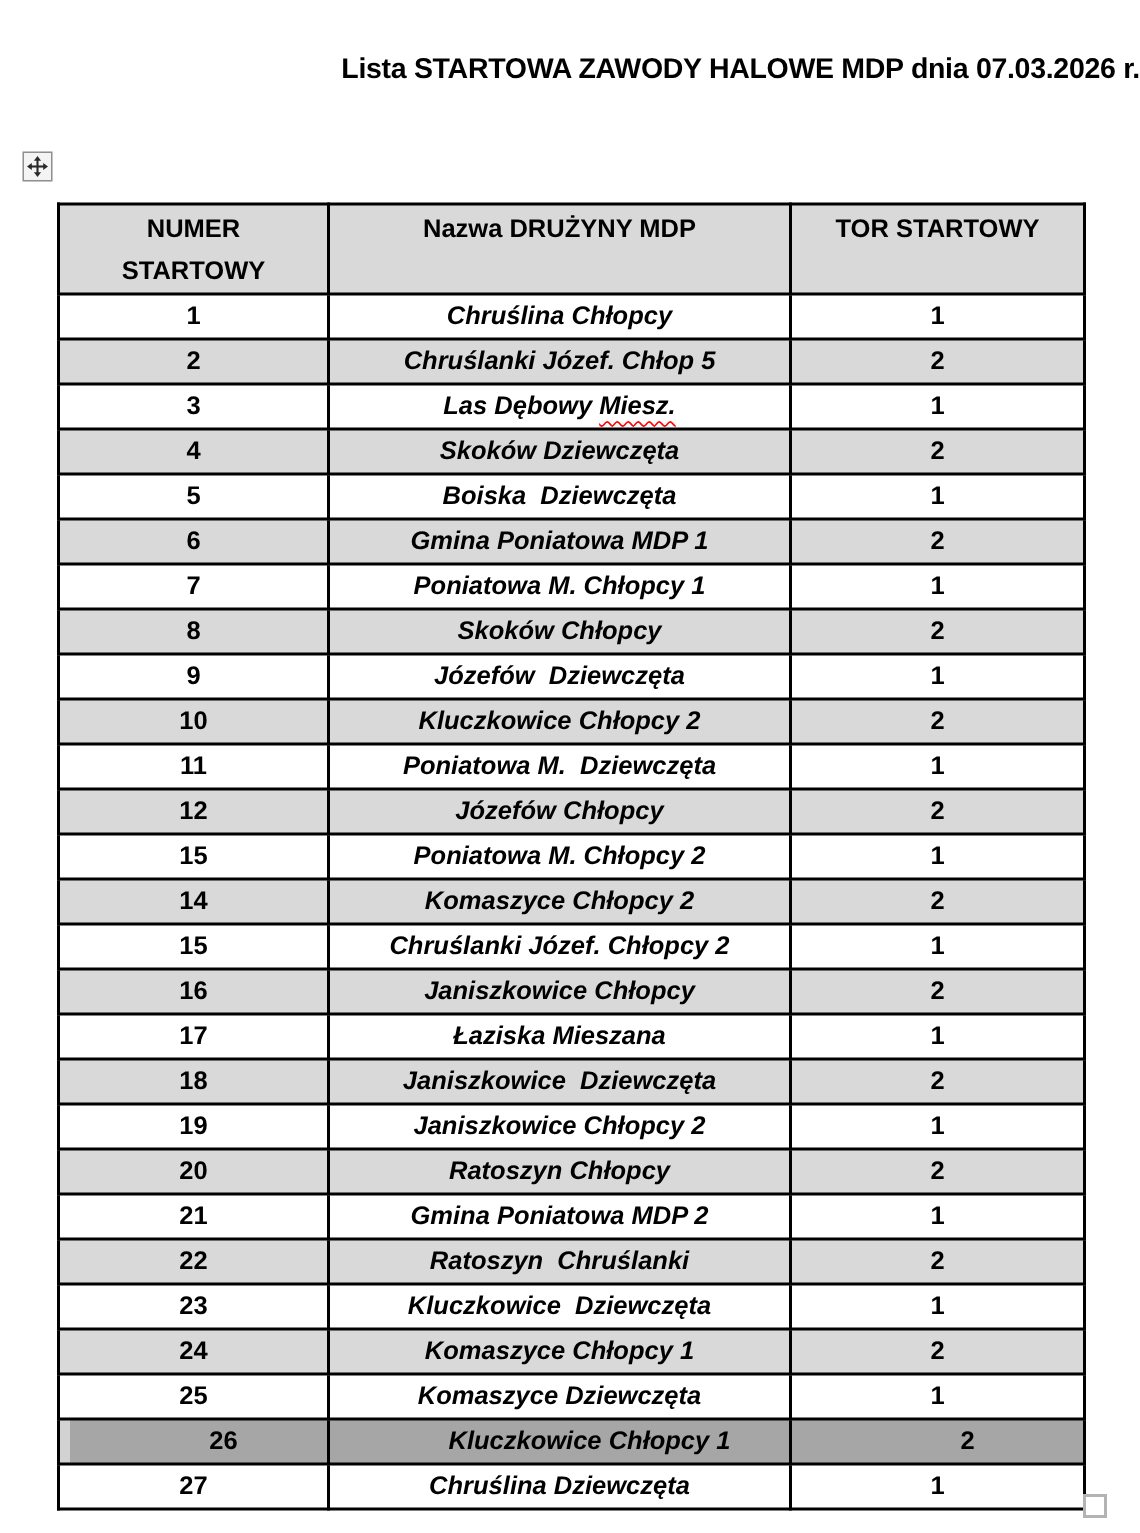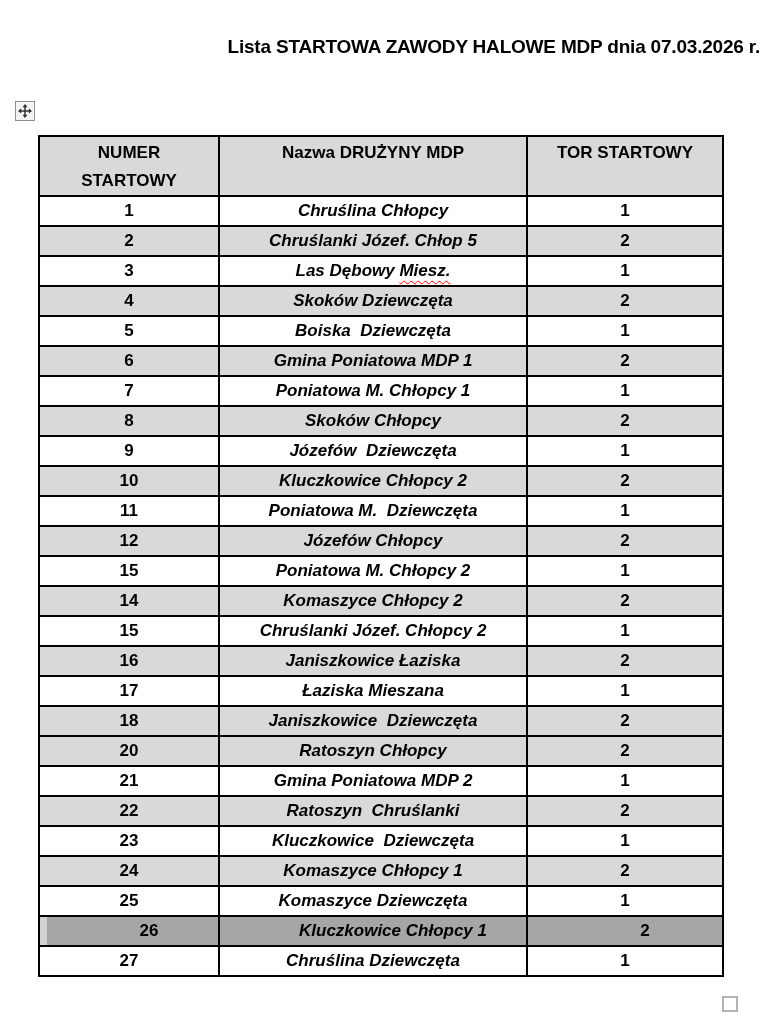--- a/index.html
+++ b/index.html
@@ -203,32 +203,37 @@
         <td class="team">Komaszyce Chłopcy 2</td>
         <td>2</td>
       </tr>
       <tr>
         <td>15</td>
         <td class="team">Chruślanki Józef. Chłopcy 2</td>
         <td>1</td>
       </tr>
       <tr class="shaded">
         <td>16</td>
-        <td class="team">Janiszkowice Łaziska</td>
+        <td class="team">Janiszkowice Chłopcy</td>
         <td>2</td>
       </tr>
       <tr>
         <td>17</td>
         <td class="team">Łaziska Mieszana</td>
         <td>1</td>
       </tr>
       <tr class="shaded">
         <td>18</td>
         <td class="team">Janiszkowice  Dziewczęta</td>
         <td>2</td>
+      </tr>
+      <tr>
+        <td>19</td>
+        <td class="team">Janiszkowice Chłopcy 2</td>
+        <td>1</td>
       </tr>
       <tr class="shaded">
         <td>20</td>
         <td class="team">Ratoszyn Chłopcy</td>
         <td>2</td>
       </tr>
       <tr>
         <td>21</td>
         <td class="team">Gmina Poniatowa MDP 2</td>
         <td>1</td>

